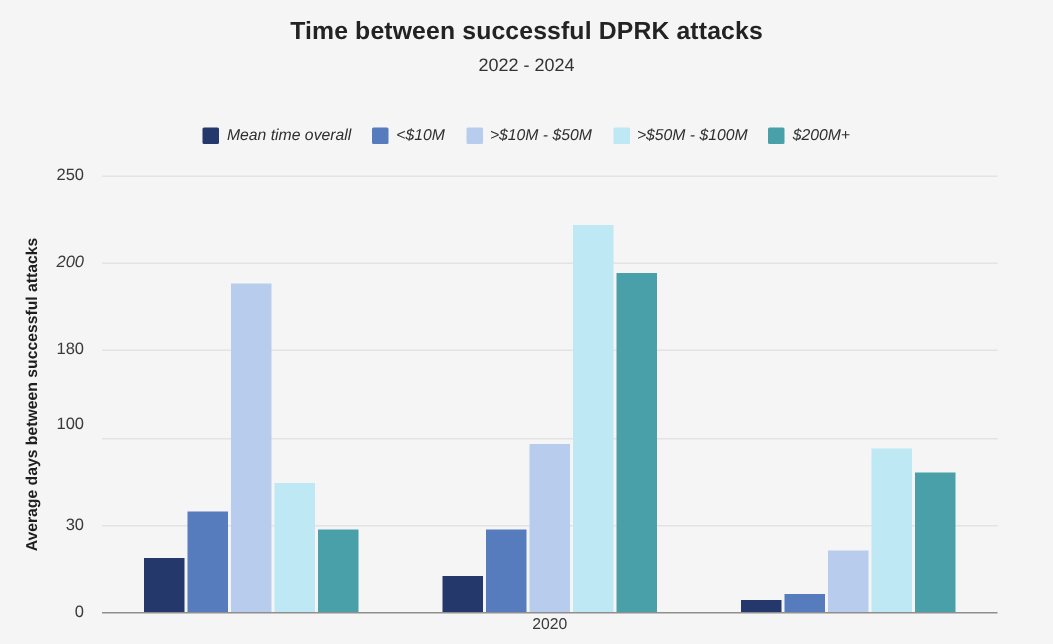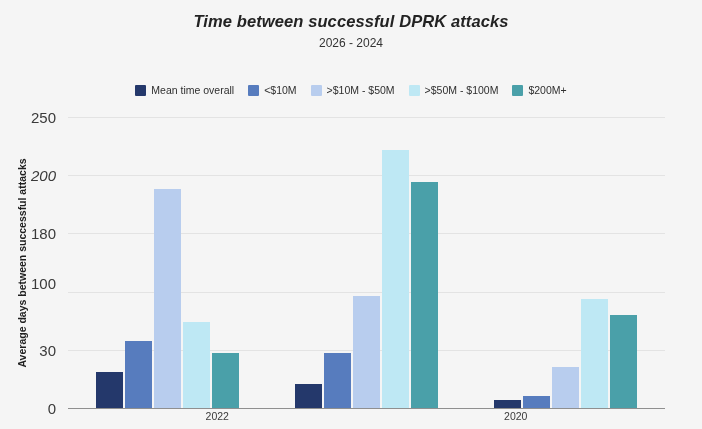--- a/index.html
+++ b/index.html
@@ -25,21 +25,20 @@
   .chart-title {
     position: absolute;
     top: 12px;
     left: 0;
     width: 702px;
     text-align: center;
     font-size: 16.5px;
     font-weight: bold;
     color: #232323;
     letter-spacing: 0.1px;
-    font-style: italic;
   }
   .chart-subtitle {
     position: absolute;
     top: 36px;
     left: 0;
     width: 702px;
     text-align: center;
     font-size: 12px;
     font-weight: normal;
     color: #333333;
@@ -48,20 +47,21 @@
   
   .legend {
     position: absolute;
     top: 84px;
     left: 0;
     width: 702px;
     display: flex;
     justify-content: center;
     align-items: center;
     gap: 14px;
+    font-style: italic;
   }
   .legend-item {
     display: flex;
     align-items: center;
     gap: 5px;
   }
   .legend-swatch {
     width: 11px;
     height: 11px;
     flex: 0 0 auto;
@@ -96,21 +96,21 @@
     position: absolute;
     left: 0;
     top: 117px;
     width: 62px;
     height: 291px;
   }
   .ylabel {
     position: absolute;
     right: 6px;
     transform: translateY(-50%);
-    font-size: 15px;
+    font-size: 11px;
     color: #3a3a3a;
     text-align: left;
   }
   .yaxis-title {
     position: absolute;
     left: 14px;
     top: 117px;
     height: 291px;
     width: 16px;
     display: flex;
@@ -168,21 +168,21 @@
     font-size: 10.5px;
     color: #3a3a3a;
   }
 </style>
 </head>
 <body>
 
 <div class="page">
 
   <div class="chart-title">Time between successful DPRK attacks</div>
-  <div class="chart-subtitle">2026 - 2024</div>
+  <div class="chart-subtitle">2022 - 2024</div>
 
   <div class="legend" id="legend">
       <div class="legend-item">
         <span class="legend-swatch" style="background: rgb(36, 56, 107);"></span>
         <span class="legend-label">Mean time overall</span>
       </div>
       <div class="legend-item">
         <span class="legend-swatch" style="background: rgb(87, 124, 190);"></span>
         <span class="legend-label">&lt;$10M</span>
       </div>
@@ -247,17 +247,16 @@
             <div class="bar" title="&lt;$10M 2024: 10" style="height: 11.64px; background: rgb(87, 124, 190);"></div>
             <div class="bar" title="&gt;$10M - $50M 2024: 35" style="height: 40.74px; background: rgb(184, 205, 238);"></div>
             <div class="bar" title="&gt;$50M - $100M 2024: 94" style="height: 109.416px; background: rgb(190, 232, 244);"></div>
             <div class="bar" title="$100M+ 2024: 80" style="height: 93.12px; background: rgb(74, 160, 169);"></div>
           </div>
         </div>
       </div>
   </div>
 
   <div class="xlabels" id="xlabels">
-      <div class="xlabel-cell">2022</div>
       <div class="xlabel-cell">2020</div>
     </div>
 
 </div>
 
 </body></html>

